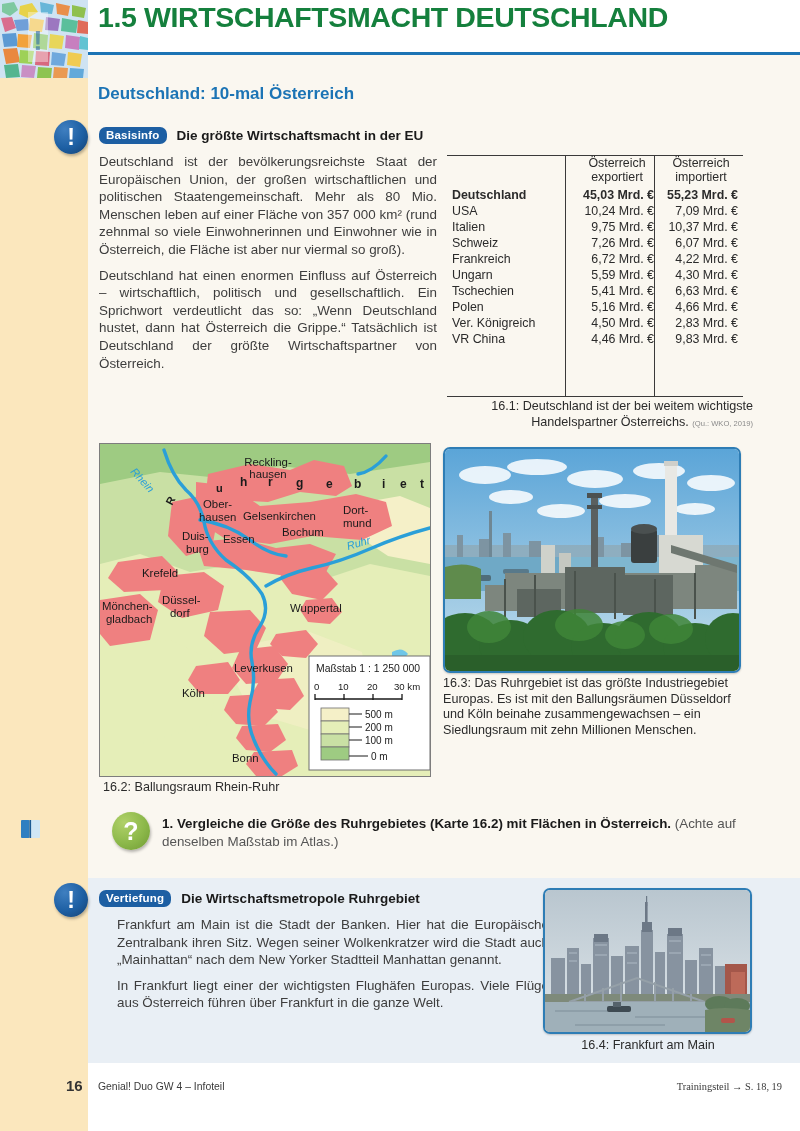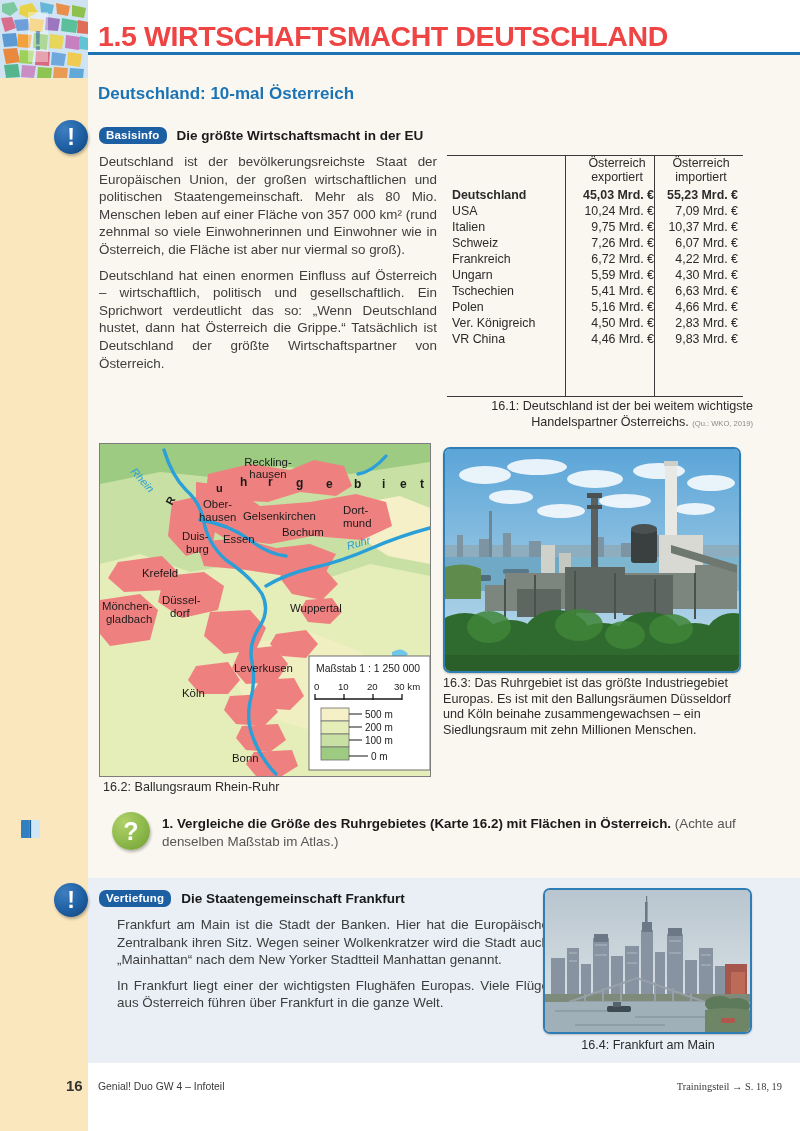--- a/index.html
+++ b/index.html
@@ -21,23 +21,23 @@
     position:absolute;left:0;top:0;width:88px;height:78px;
     background:#cfe3f2;overflow:hidden;
   }
   .europe-thumb svg{display:block;}
 
   
   .header-strip{
     position:absolute;left:88px;top:0;width:712px;height:62px;background:#ffffff;
   }
   .page-title{
-    position:absolute;left:98px;top:20px;
+    position:absolute;left:98px;top:1px;
     font-size:28.5px;font-weight:bold;letter-spacing:-0.4px;
-    color:#ef4444;white-space:nowrap;
+    color:#15803d;white-space:nowrap;
     font-family:"Liberation Sans", sans-serif;
   }
   .title-rule{
     position:absolute;left:88px;top:52px;width:712px;height:3px;background:#1c74b5;
   }
 
   
   .content-panel{
     position:absolute;left:88px;top:55px;width:712px;height:1008px;
     background:#faf7f0;
@@ -505,21 +505,21 @@
   <div class="circle-icon circle-green" style="left:112px;top:812px;width:38px;height:38px;">?</div>
   <div class="ex-text">
     <b>1.</b>
     <b>Vergleiche die Größe des Ruhrgebietes (Karte 16.2) mit Flächen in Österreich.</b>
     <span class="light">(Achte auf denselben Maßstab im Atlas.)</span>
   </div>
 
   <div class="vertiefung"></div>
   <div class="circle-icon circle-blue" style="left:54px;top:883px;">!</div>
   <div class="badge-row" style="left:99px;top:889px;">
-    <span class="tag">Vertiefung</span><span class="tag-heading">Die Staatengemeinschaft Frankfurt</span>
+    <span class="tag">Vertiefung</span><span class="tag-heading">Die Wirtschaftsmetropole Ruhrgebiet</span>
   </div>
   <div class="body-text" style="left:117px;top:916px;width:432px;">
     <p>Frankfurt am Main ist die Stadt der Banken. Hier hat die Europäische Zentralbank ihren Sitz. Wegen seiner Wolkenkratzer wird die Stadt auch „Mainhattan“ nach dem New Yorker Stadtteil Manhattan genannt.</p>
     <p>In Frankfurt liegt einer der wichtigsten Flughäfen Europas. Viele Flüge aus Österreich führen über Frankfurt in die ganze Welt.</p>
   </div>
 
   <div class="photo" style="left:543px;top:888px;width:205px;height:142px;">
     <svg width="205" height="142" viewBox="0 0 205 142">
       <defs>
         <linearGradient id="sky4" x1="0" y1="0" x2="0" y2="1">

